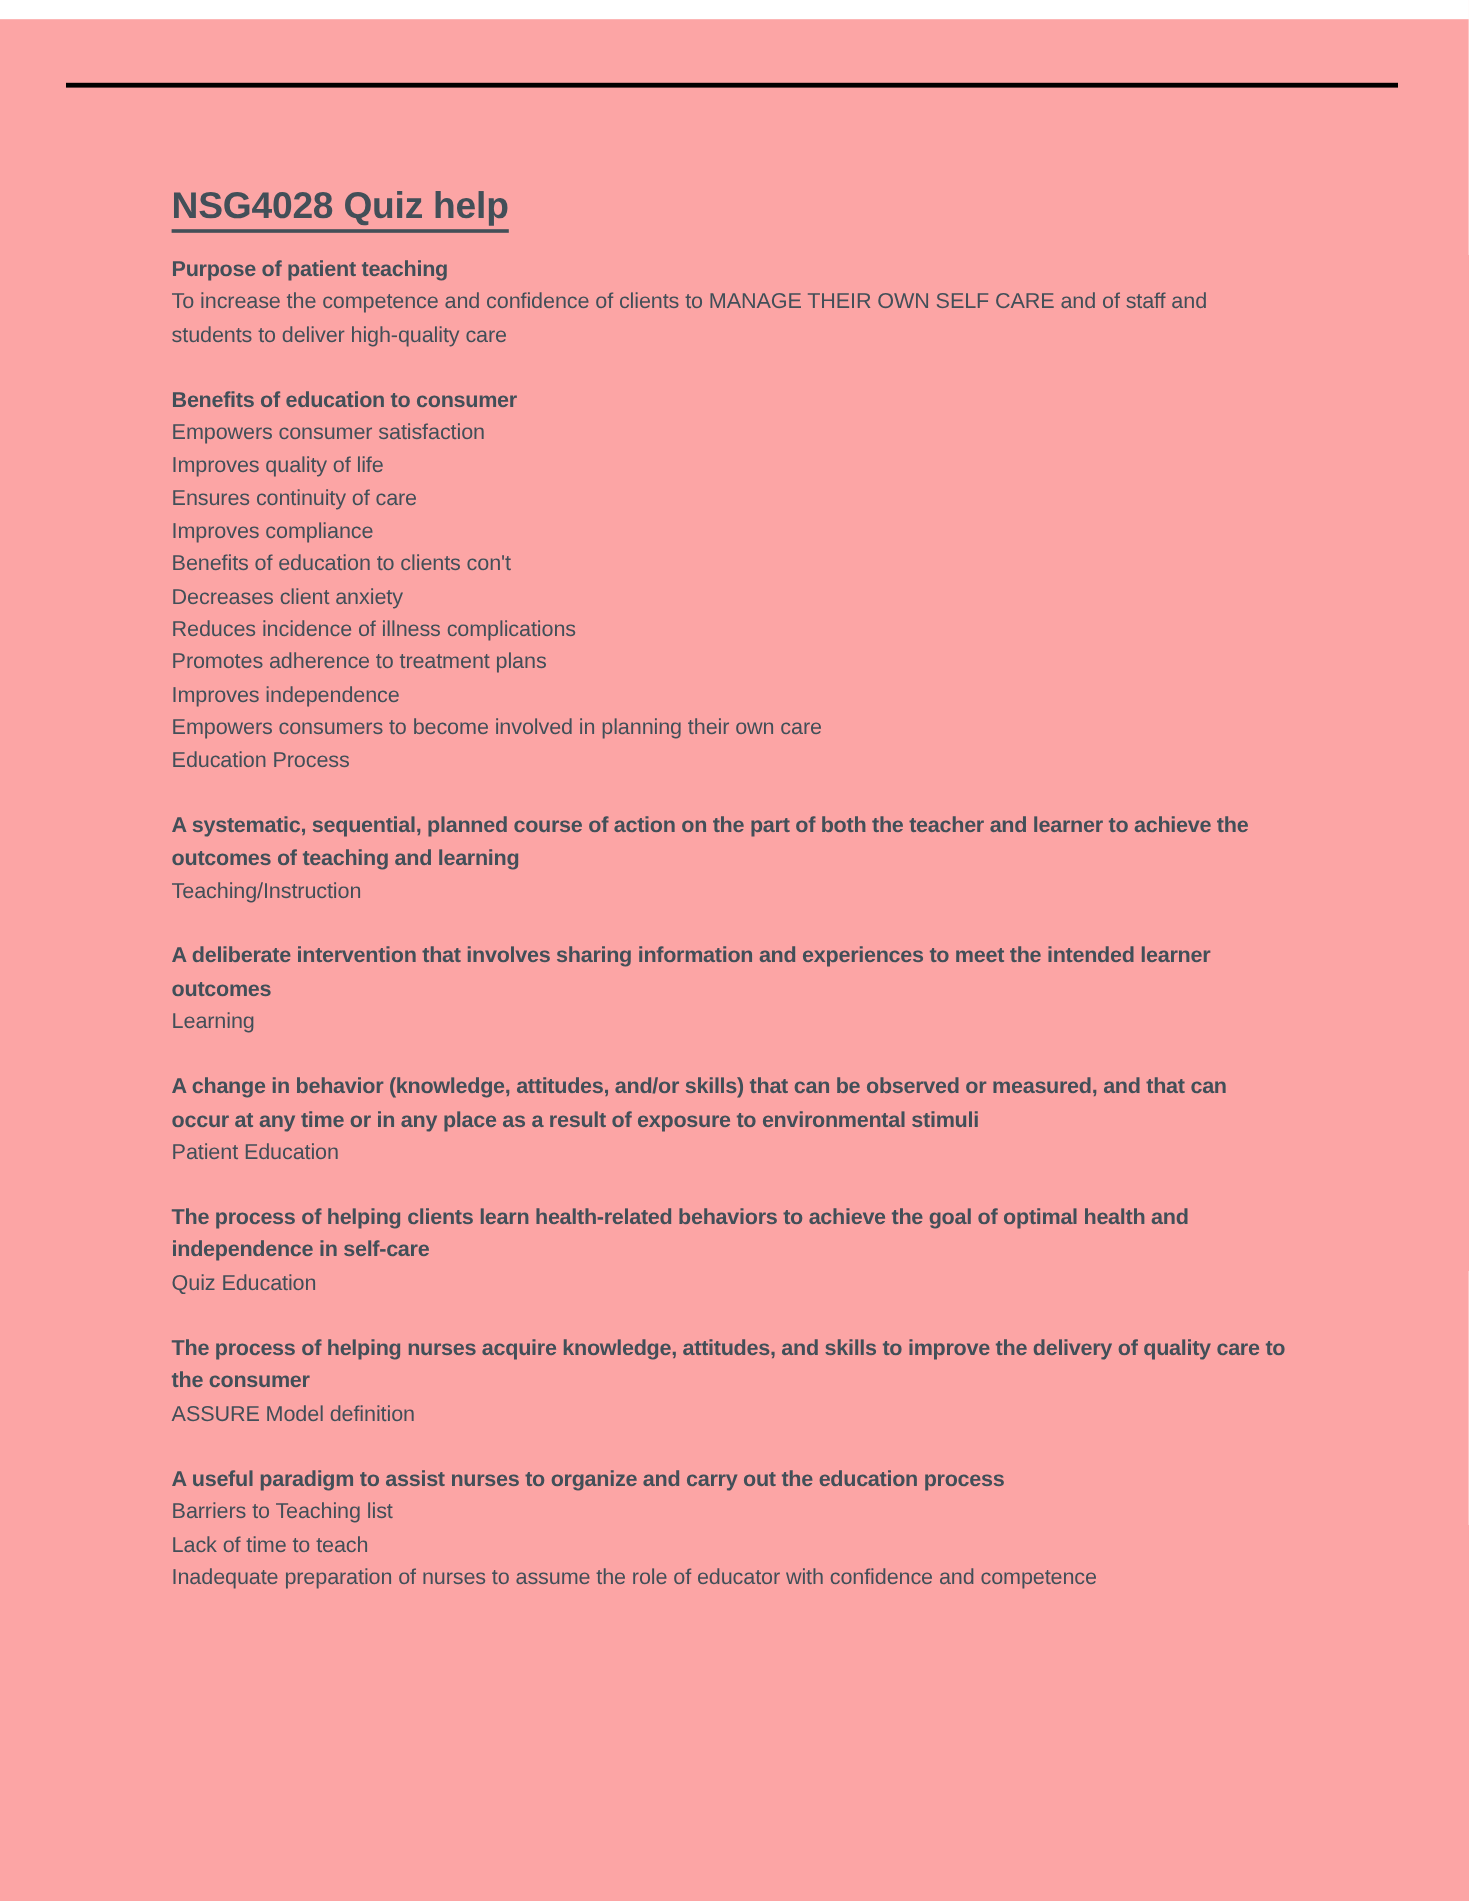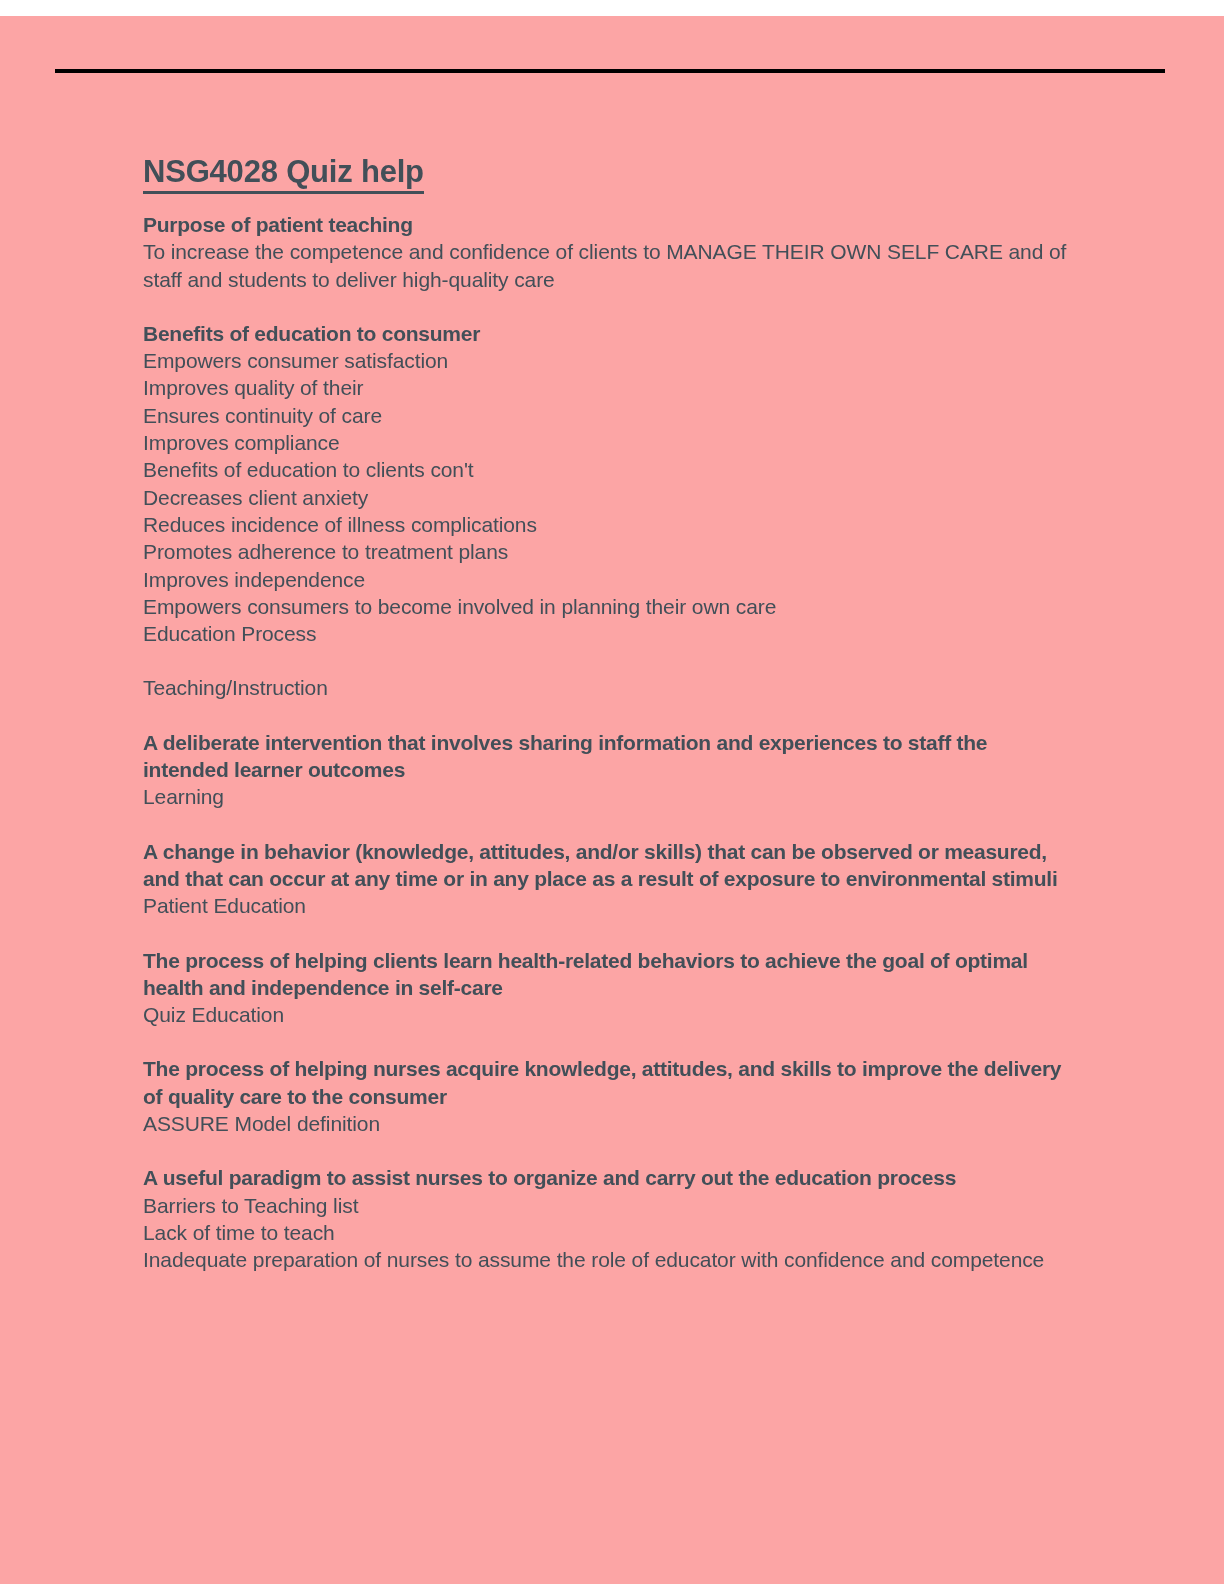--- a/index.html
+++ b/index.html
@@ -62,21 +62,21 @@
 
   
   .block {
     margin: 0 0 27px 0;
   }
   .block:last-child {
     margin-bottom: 0;
   }
 
   .line {
-    font-size: 21px;
+    font-size: 18px;
     line-height: 27.3px;
     color: #424f58;
     margin: 0;
     letter-spacing: -0.1px;
   }
 
   .line.bold {
     font-weight: bold;
     letter-spacing: -0.25px;
   }
@@ -99,36 +99,37 @@
     </div>
 
     <div id="blocks-root">
         <div class="block">
           <p class="line bold">Purpose of patient teaching</p>
           <p class="line plain">To increase the competence and confidence of clients to MANAGE THEIR OWN SELF CARE and of staff and students to deliver high-quality care</p>
         </div>
         <div class="block">
           <p class="line bold">Benefits of education to consumer</p>
           <p class="line plain">Empowers consumer satisfaction</p>
-          <p class="line plain">Improves quality of their</p>
+          <p class="line plain">Improves quality of life</p>
           <p class="line plain">Ensures continuity of care</p>
           <p class="line plain">Improves compliance</p>
           <p class="line plain">Benefits of education to clients con't</p>
           <p class="line plain">Decreases client anxiety</p>
           <p class="line plain">Reduces incidence of illness complications</p>
           <p class="line plain">Promotes adherence to treatment plans</p>
           <p class="line plain">Improves independence</p>
           <p class="line plain">Empowers consumers to become involved in planning their own care</p>
           <p class="line plain">Education Process</p>
         </div>
         <div class="block">
+          <p class="line bold">A systematic, sequential, planned course of action on the part of both the teacher and learner to achieve the outcomes of teaching and learning</p>
           <p class="line plain">Teaching/Instruction</p>
         </div>
         <div class="block">
-          <p class="line bold">A deliberate intervention that involves sharing information and experiences to staff the intended learner outcomes</p>
+          <p class="line bold">A deliberate intervention that involves sharing information and experiences to meet the intended learner outcomes</p>
           <p class="line plain">Learning</p>
         </div>
         <div class="block">
           <p class="line bold">A change in behavior (knowledge, attitudes, and/or skills) that can be observed or measured, and that can occur at any time or in any place as a result of exposure to environmental stimuli</p>
           <p class="line plain">Patient Education</p>
         </div>
         <div class="block">
           <p class="line bold">The process of helping clients learn health-related behaviors to achieve the goal of optimal health and independence in self-care</p>
           <p class="line plain">Quiz Education</p>
         </div>

